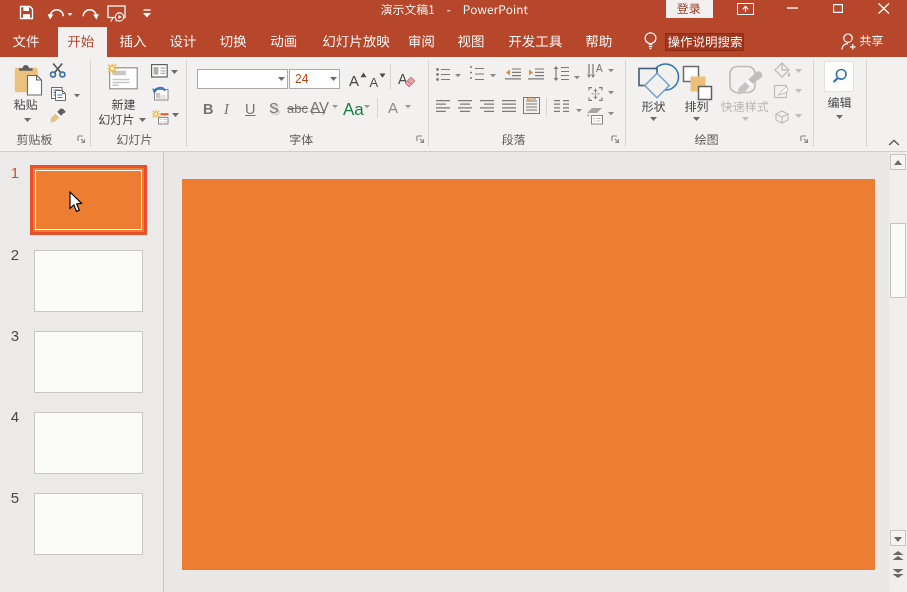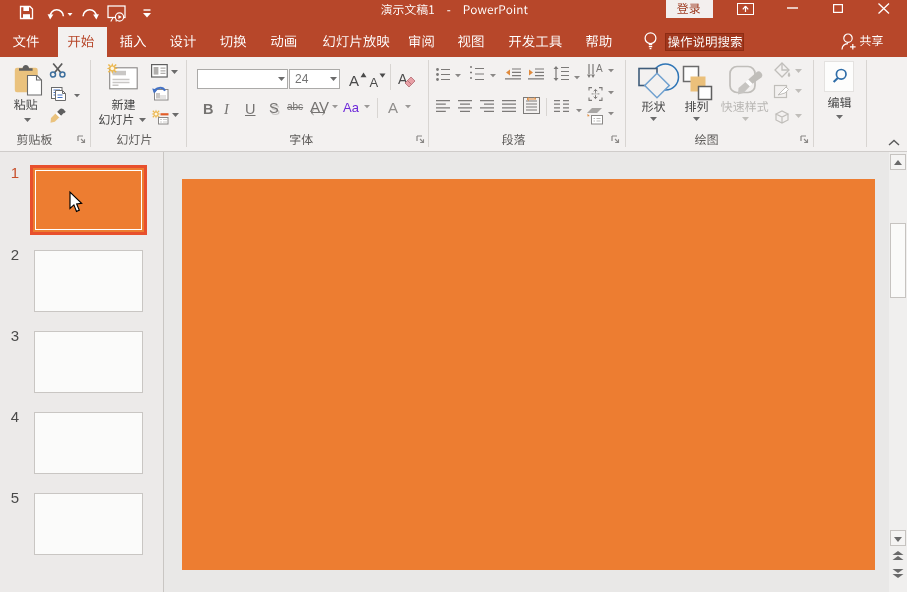--- a/index.html
+++ b/index.html
@@ -199,21 +199,21 @@
       <path d="M0 0 L7 0 L3.5 3.9 z" fill="#6b6b6b"></path>
     </svg>
 <svg style="position:absolute;left:115.9px;top:132.5px;overflow:visible" width="36" height="13">
       <path transform="translate(0.38,11.07)" fill="#5e5c5a" d="M5.71 -8.9V-8.05H10.2C10.06 -2.88 9.88 -0.92 9.48 -0.49C9.35 -0.34 9.2 -0.29 8.98 -0.29C8.68 -0.29 7.94 -0.29 7.14 -0.36C7.31 -0.11 7.42 0.26 7.43 0.53C8.15 0.58 8.89 0.6 9.32 0.55C9.76 0.5 10.02 0.4 10.3 0.02C10.79 -0.58 10.94 -2.57 11.11 -8.41C11.11 -8.54 11.11 -8.9 11.11 -8.9ZM1.03 0.01C1.32 -0.16 1.79 -0.25 5.35 -0.9C5.54 -0.38 5.69 0.1 5.77 0.47L6.59 0.12C6.36 -0.83 5.71 -2.33 5.11 -3.48L4.36 -3.19C4.6 -2.72 4.84 -2.21 5.05 -1.68L2.27 -1.22C3.52 -2.76 4.76 -4.69 5.8 -6.67L4.9 -7.08C4.68 -6.61 4.44 -6.13 4.19 -5.68L1.92 -5.52C2.72 -6.7 3.53 -8.22 4.14 -9.68L3.23 -10.04C2.66 -8.41 1.69 -6.66 1.38 -6.22C1.09 -5.75 0.86 -5.44 0.62 -5.38C0.73 -5.12 0.89 -4.68 0.94 -4.49C1.15 -4.57 1.51 -4.64 3.72 -4.84C2.92 -3.47 2.12 -2.34 1.79 -1.94C1.32 -1.34 1 -0.95 0.71 -0.86C0.83 -0.62 0.98 -0.18 1.03 0.01Z M13.2 -7.62C13.14 -6.67 12.96 -5.42 12.67 -4.68L13.37 -4.39C13.68 -5.26 13.85 -6.56 13.88 -7.54ZM16.56 -7.81C16.37 -7.07 15.98 -5.99 15.68 -5.32L16.24 -5.06C16.58 -5.69 16.98 -6.7 17.33 -7.51ZM14.63 -10.02V-6.18C14.63 -3.94 14.44 -1.54 12.52 0.3C12.72 0.43 13.03 0.76 13.16 0.96C14.21 -0.04 14.8 -1.2 15.12 -2.41C15.65 -1.84 16.37 -1.02 16.68 -0.59L17.28 -1.28C16.98 -1.63 15.74 -2.93 15.31 -3.31C15.47 -4.26 15.5 -5.23 15.5 -6.18V-10.02ZM17.33 -9.1V-8.22H20.48V-0.36C20.48 -0.14 20.4 -0.07 20.16 -0.06C19.9 -0.05 19.03 -0.05 18.14 -0.08C18.29 0.18 18.46 0.62 18.52 0.89C19.66 0.89 20.4 0.88 20.84 0.72C21.28 0.56 21.43 0.25 21.43 -0.36V-8.22H23.53V-9.1Z M26.16 -9.77V-5.77C26.16 -3.65 25.99 -1.43 24.46 0.28C24.68 0.43 25.01 0.77 25.16 0.98C26.27 -0.23 26.76 -1.69 26.95 -3.2H32.02V0.96H32.99V-4.13H27.05C27.08 -4.68 27.1 -5.22 27.1 -5.77V-6.05H34.84V-6.97H31.45V-10.07H30.5V-6.97H27.1V-9.77Z"></path>
     </svg>
 <div class="abs" style="left:197px;top:69px;width:91px;height:20px;background:#fff;border:1px solid #abaaa8"></div>
 <svg class="abs" style="left:278px;top:77px" width="7" height="4">
       <path d="M0 0 L7 0 L3.5 3.9 z" fill="#6b6b6b"></path>
     </svg>
 <div class="abs" style="left:289px;top:69px;width:51px;height:20px;background:#fff;border:1px solid #abaaa8"></div>
-<div class="abs" style="left:295px;top:72px;color:#737373;font-size:12px">24</div>
+<div class="abs" style="left:295px;top:72px;color:#c2410c;font-size:12px">24</div>
 <svg class="abs" style="left:330px;top:77px" width="7" height="4">
       <path d="M0 0 L7 0 L3.5 3.9 z" fill="#6b6b6b"></path>
     </svg>
 <div class="abs" style="left:349px;top:72px;font-size:15px;color:#4a4a4a">A</div>
 <svg class="abs" style="left:359.5px;top:72px" width="7" height="6">
       <path d="M0.5 5.2 L3.5 0.5 L6.5 5.2 z" fill="#4a4a4a"></path>
     </svg>
 <div class="abs" style="left:369.5px;top:74.5px;font-size:13px;color:#4a4a4a">A</div>
 <svg class="abs" style="left:379px;top:72.5px" width="7" height="5">
       <path d="M0.5 0.5 L6.5 0.5 L3.5 4.8 z" fill="#4a4a4a"></path>
@@ -222,29 +222,29 @@
 <div class="abs" style="left:398px;top:71px;font-size:14px;color:#4a4a4a">A</div>
 <svg class="abs" style="left:403px;top:74px" width="14" height="13">
       <path d="M2 9 L8 3 L12 7 L6 13 z" fill="#e8a0a6" stroke="#b06a70" stroke-width="0.8"></path>
       <path d="M4.5 6.5 L8.5 10.5" stroke="#b06a70" stroke-width="0.8"></path>
     </svg>
 <div class="abs" style="left:203px;top:101px;font-size:14.5px;font-weight:bold;color:#757371">B</div>
 <div class="abs" style="left:224px;top:101px;font-size:14.5px;font-style:italic;font-family:'Liberation Serif',serif;color:#757371">I</div>
 <div class="abs" style="left:245px;top:101px;font-size:14.5px;text-decoration:underline;color:#757371">U</div>
 <div class="abs" style="left:270.5px;top:101.5px;font-size:14.5px;color:#c9c7c5">S</div>
 <div class="abs" style="left:269px;top:100px;font-size:14.5px;color:#757371">S</div>
-<div class="abs" style="left:287px;top:101px;font-size:10px;color:#757371;text-decoration:line-through">abc</div>
+<div class="abs" style="left:287px;top:101px;font-size:13px;color:#757371;text-decoration:line-through">abc</div>
 <div class="abs" style="left:310px;top:98px;font-size:15px;color:#757371">AV</div>
 <svg class="abs" style="left:310px;top:109px" width="17" height="7">
       <path d="M1 3.5 h14 M3.5 1.2 L1 3.5 L3.5 5.8 M12.5 1.2 L15 3.5 L12.5 5.8" fill="none" stroke="#757371" stroke-width="1"></path>
     </svg>
 <svg class="abs" style="left:332px;top:105px" width="6" height="4">
       <path d="M0 0 L6 0 L3.0 3.3 z" fill="#9a9896"></path>
     </svg>
-<div class="abs" style="left:343px;top:100px;font-size:13px;color:#6d28d9">Aa</div>
+<div class="abs" style="left:343px;top:100px;font-size:17px;color:#15803d">Aa</div>
 <svg class="abs" style="left:364px;top:105px" width="6" height="4">
       <path d="M0 0 L6 0 L3.0 3.3 z" fill="#9a9896"></path>
     </svg>
 <div class="abs" style="left:377px;top:98px;width:1px;height:20px;background:#d8d5d2"></div>
 <div class="abs" style="left:388px;top:99px;font-size:15px;color:#8f8d8b">A</div>
 <svg class="abs" style="left:405px;top:105px" width="6" height="4">
       <path d="M0 0 L6 0 L3.0 3.3 z" fill="#9a9896"></path>
     </svg>
 <svg style="position:absolute;left:288.6px;top:132.5px;overflow:visible" width="25" height="13">
       <path transform="translate(0.17,11.16)" fill="#5e5c5a" d="M5.52 -4.36V-3.6H0.83V-2.74H5.52V-0.17C5.52 0 5.46 0.06 5.24 0.07C5.03 0.07 4.25 0.07 3.44 0.05C3.6 0.29 3.77 0.7 3.83 0.95C4.85 0.95 5.48 0.94 5.9 0.8C6.34 0.65 6.47 0.38 6.47 -0.14V-2.74H11.16V-3.6H6.47V-4.04C7.52 -4.61 8.6 -5.42 9.35 -6.19L8.74 -6.66L8.53 -6.61H2.8V-5.76H7.62C7.01 -5.23 6.23 -4.7 5.52 -4.36ZM5.09 -9.89C5.32 -9.58 5.54 -9.18 5.7 -8.83H0.96V-6.35H1.85V-7.97H10.12V-6.35H11.04V-8.83H6.76C6.59 -9.23 6.28 -9.77 5.96 -10.16Z M15.01 -10.03C14.41 -8.22 13.43 -6.42 12.36 -5.24C12.54 -5.04 12.8 -4.56 12.89 -4.36C13.25 -4.76 13.6 -5.23 13.92 -5.75V0.94H14.78V-7.26C15.19 -8.08 15.55 -8.94 15.85 -9.79ZM16.99 -2.1V-1.27H18.97V0.89H19.85V-1.27H21.78V-2.1H19.85V-6.25C20.59 -4.16 21.74 -2.15 22.99 -1.01C23.16 -1.25 23.46 -1.56 23.68 -1.72C22.38 -2.76 21.13 -4.78 20.42 -6.79H23.45V-7.66H19.85V-10.04H18.97V-7.66H15.58V-6.79H18.43C17.69 -4.75 16.43 -2.71 15.11 -1.66C15.31 -1.5 15.61 -1.19 15.76 -0.97C17.03 -2.12 18.2 -4.1 18.97 -6.22V-2.1Z"></path>

